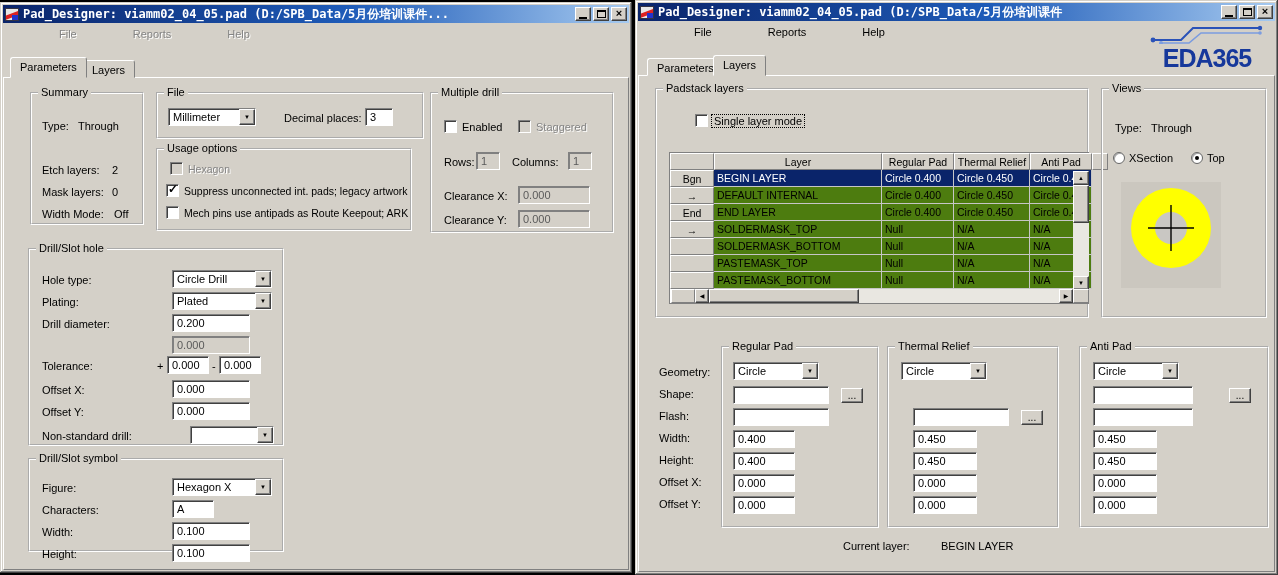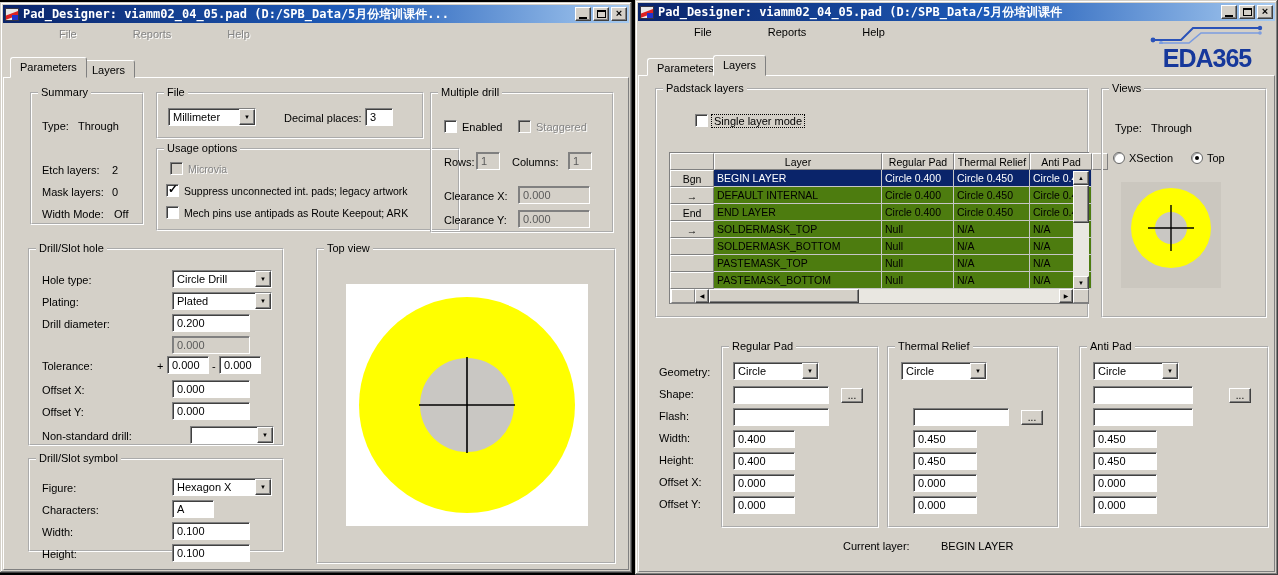--- a/index.html
+++ b/index.html
@@ -156,24 +156,24 @@
     <div class="dd" style="left:10px;top:14px;width:88px">
       <span class="ddtxt">Millimeter</span>
       <span class="ddbtn">
           <span class="arr">▼</span>
         </span>
     </div>
     <span class="lbl" style="left:126px;top:18px">Decimal places:</span>
     <div class="fld" style="left:207px;top:14px;width:28px">3</div>
   </div>
 
-  <div class="grp" style="left:156px;top:146px;width:304px;height:83px">
+  <div class="grp" style="left:156px;top:146px;width:256px;height:83px">
     <span class="grp-t">Usage options</span>
     <span class="cb dis" style="left:12px;top:12px"></span>
-    <span class="lbl dis small" style="left:30px;top:13px">Microvia</span>
+    <span class="lbl dis small" style="left:30px;top:13px">Hexagon</span>
     <span class="cb on" style="left:8px;top:34px"></span>
     <span class="lbl small" style="left:26px;top:35px">Suppress unconnected int. pads; legacy artwork</span>
     <span class="cb" style="left:8px;top:56px"></span>
     <span class="lbl small" style="left:26px;top:57px">Mech pins use antipads as Route Keepout; ARK</span>
   </div>
 
   <div class="grp" style="left:430px;top:90px;width:184px;height:141px">
     <span class="grp-t">Multiple drill</span>
     <span class="cb" style="left:12px;top:26px"></span>
     <span class="lbl" style="left:30px;top:27px">Enabled</span>
@@ -236,31 +236,20 @@
         </span>
     </div>
     <span class="lbl" style="left:12px;top:44px">Characters:</span>
     <div class="fld" style="left:142px;top:40px;width:42px">A</div>
     <span class="lbl" style="left:12px;top:66px">Width:</span>
     <div class="fld" style="left:142px;top:62px;width:78px">0.100</div>
     <span class="lbl" style="left:12px;top:88px">Height:</span>
     <div class="fld" style="left:142px;top:84px;width:78px">0.100</div>
   </div>
 
-  <div class="grp" style="left:316px;top:246px;width:300px;height:316px">
-    <span class="grp-t">Top view</span>
-    <div class="whitebox" style="left:28px;top:34px;width:242px;height:242px">
-      <svg width="242" height="242">
-        <circle cx="121" cy="121" r="108" fill="#ffff00"></circle>
-        <circle cx="121" cy="121" r="47" fill="#c9c7c3"></circle>
-        <line x1="73" y1="121" x2="169" y2="121" stroke="#000" stroke-width="1.6"></line>
-        <line x1="121" y1="73" x2="121" y2="169" stroke="#000" stroke-width="1.6"></line>
-      </svg>
-    </div>
-  </div>
 </div>
 
 <div class="window" style="left:635px;top:0px;width:643px;height:575px">
   <div class="titlebar">
     <span class="appicon"></span>
     <span class="title-text">Pad_Designer: viamm02_04_05.pad (D:/SPB_Data/5月份培训课件</span>
     <span class="tbtn">
         <span class="glyph-min"></span>
       </span>
     <span class="tbtn">

